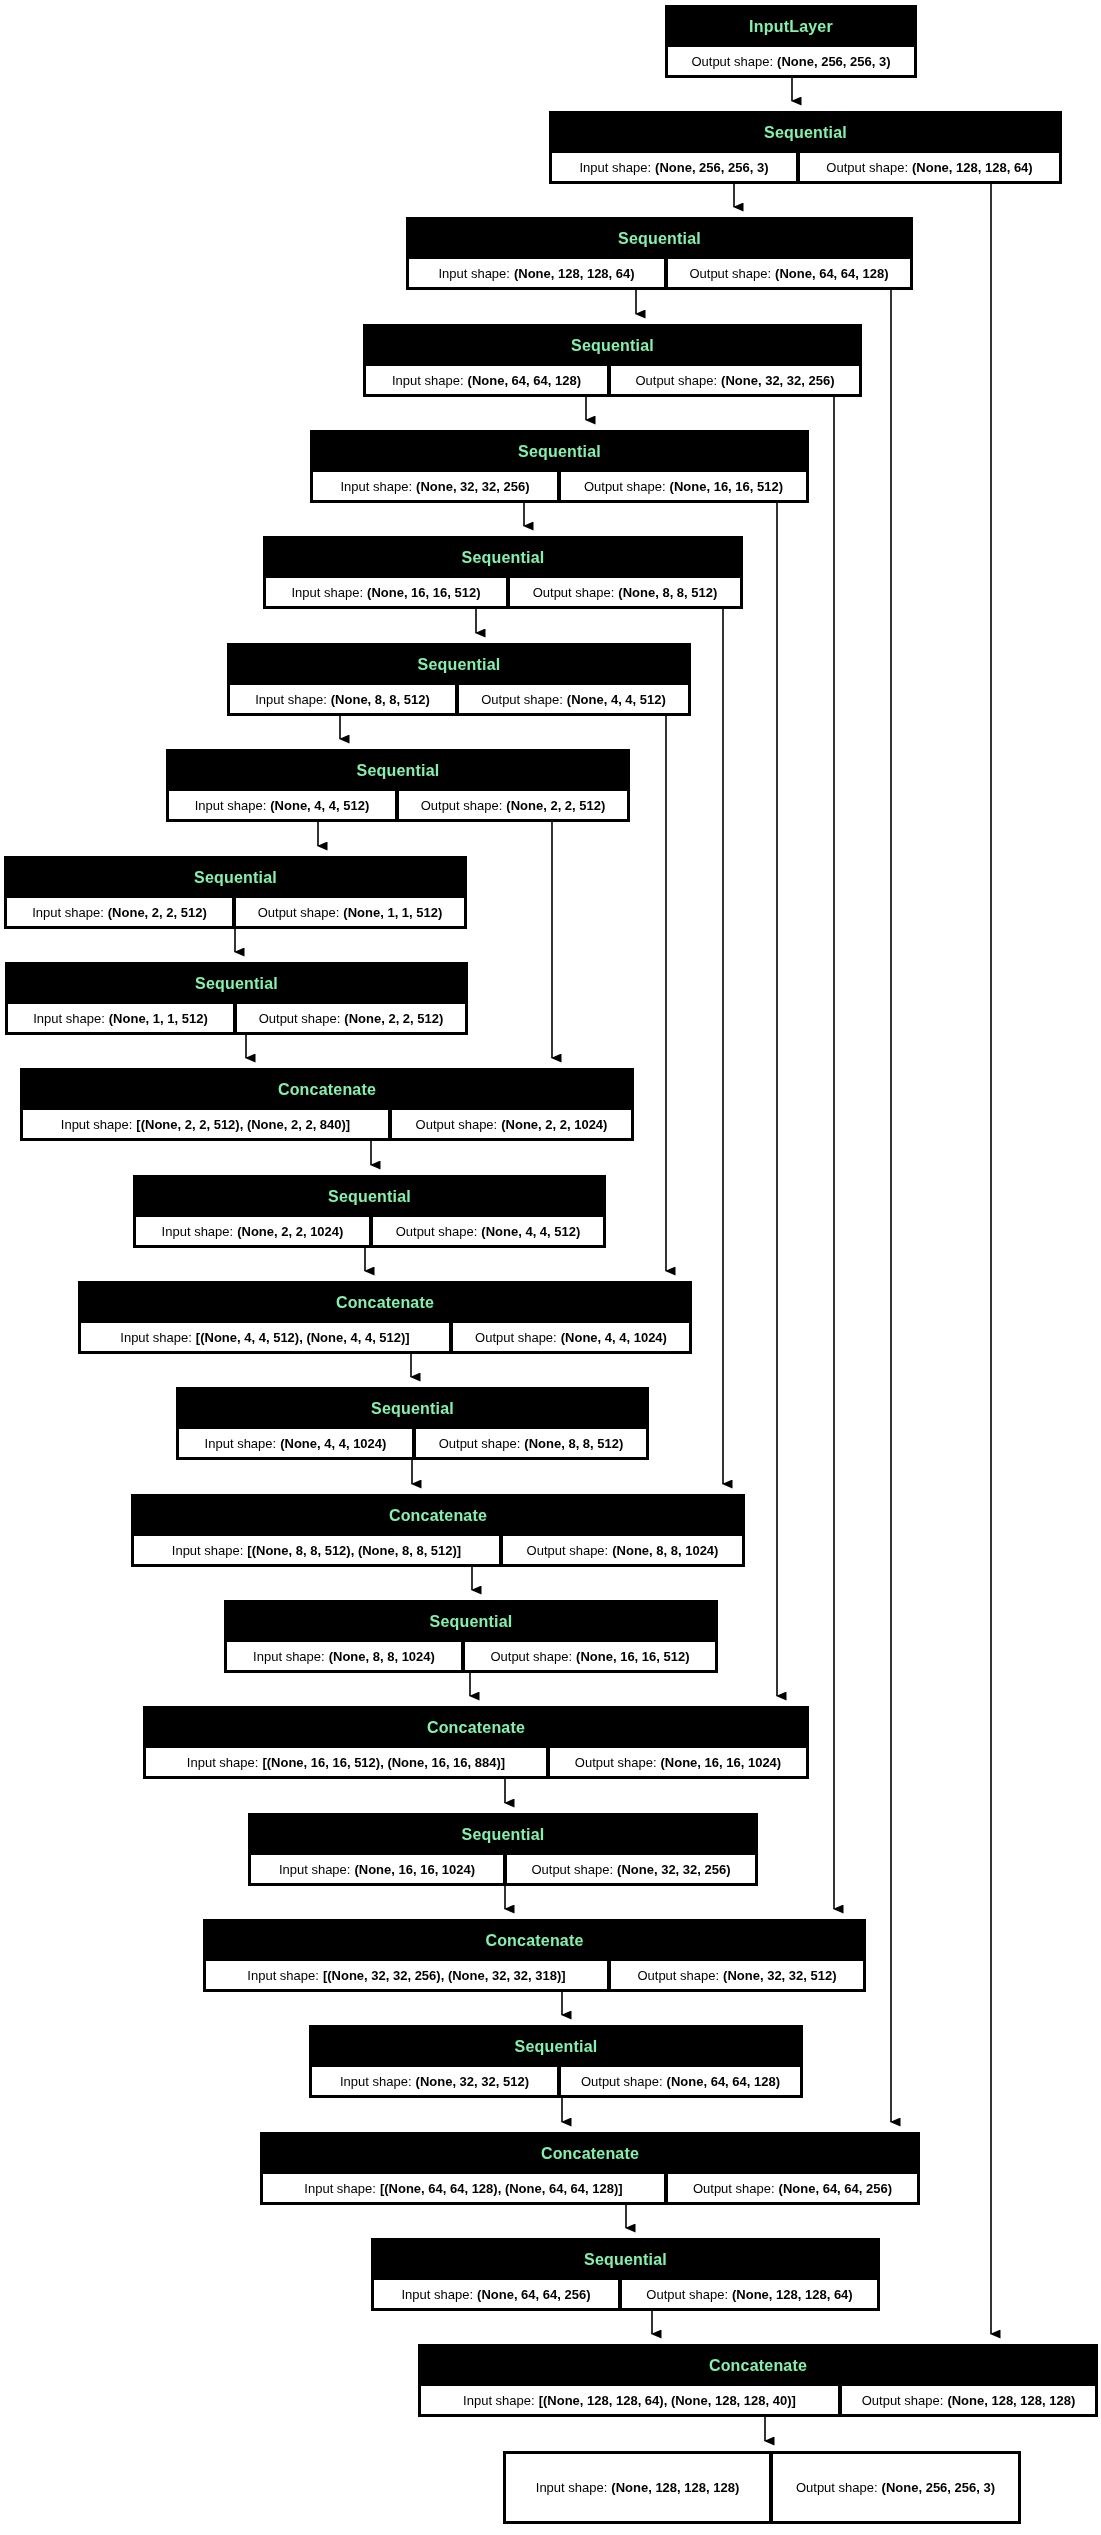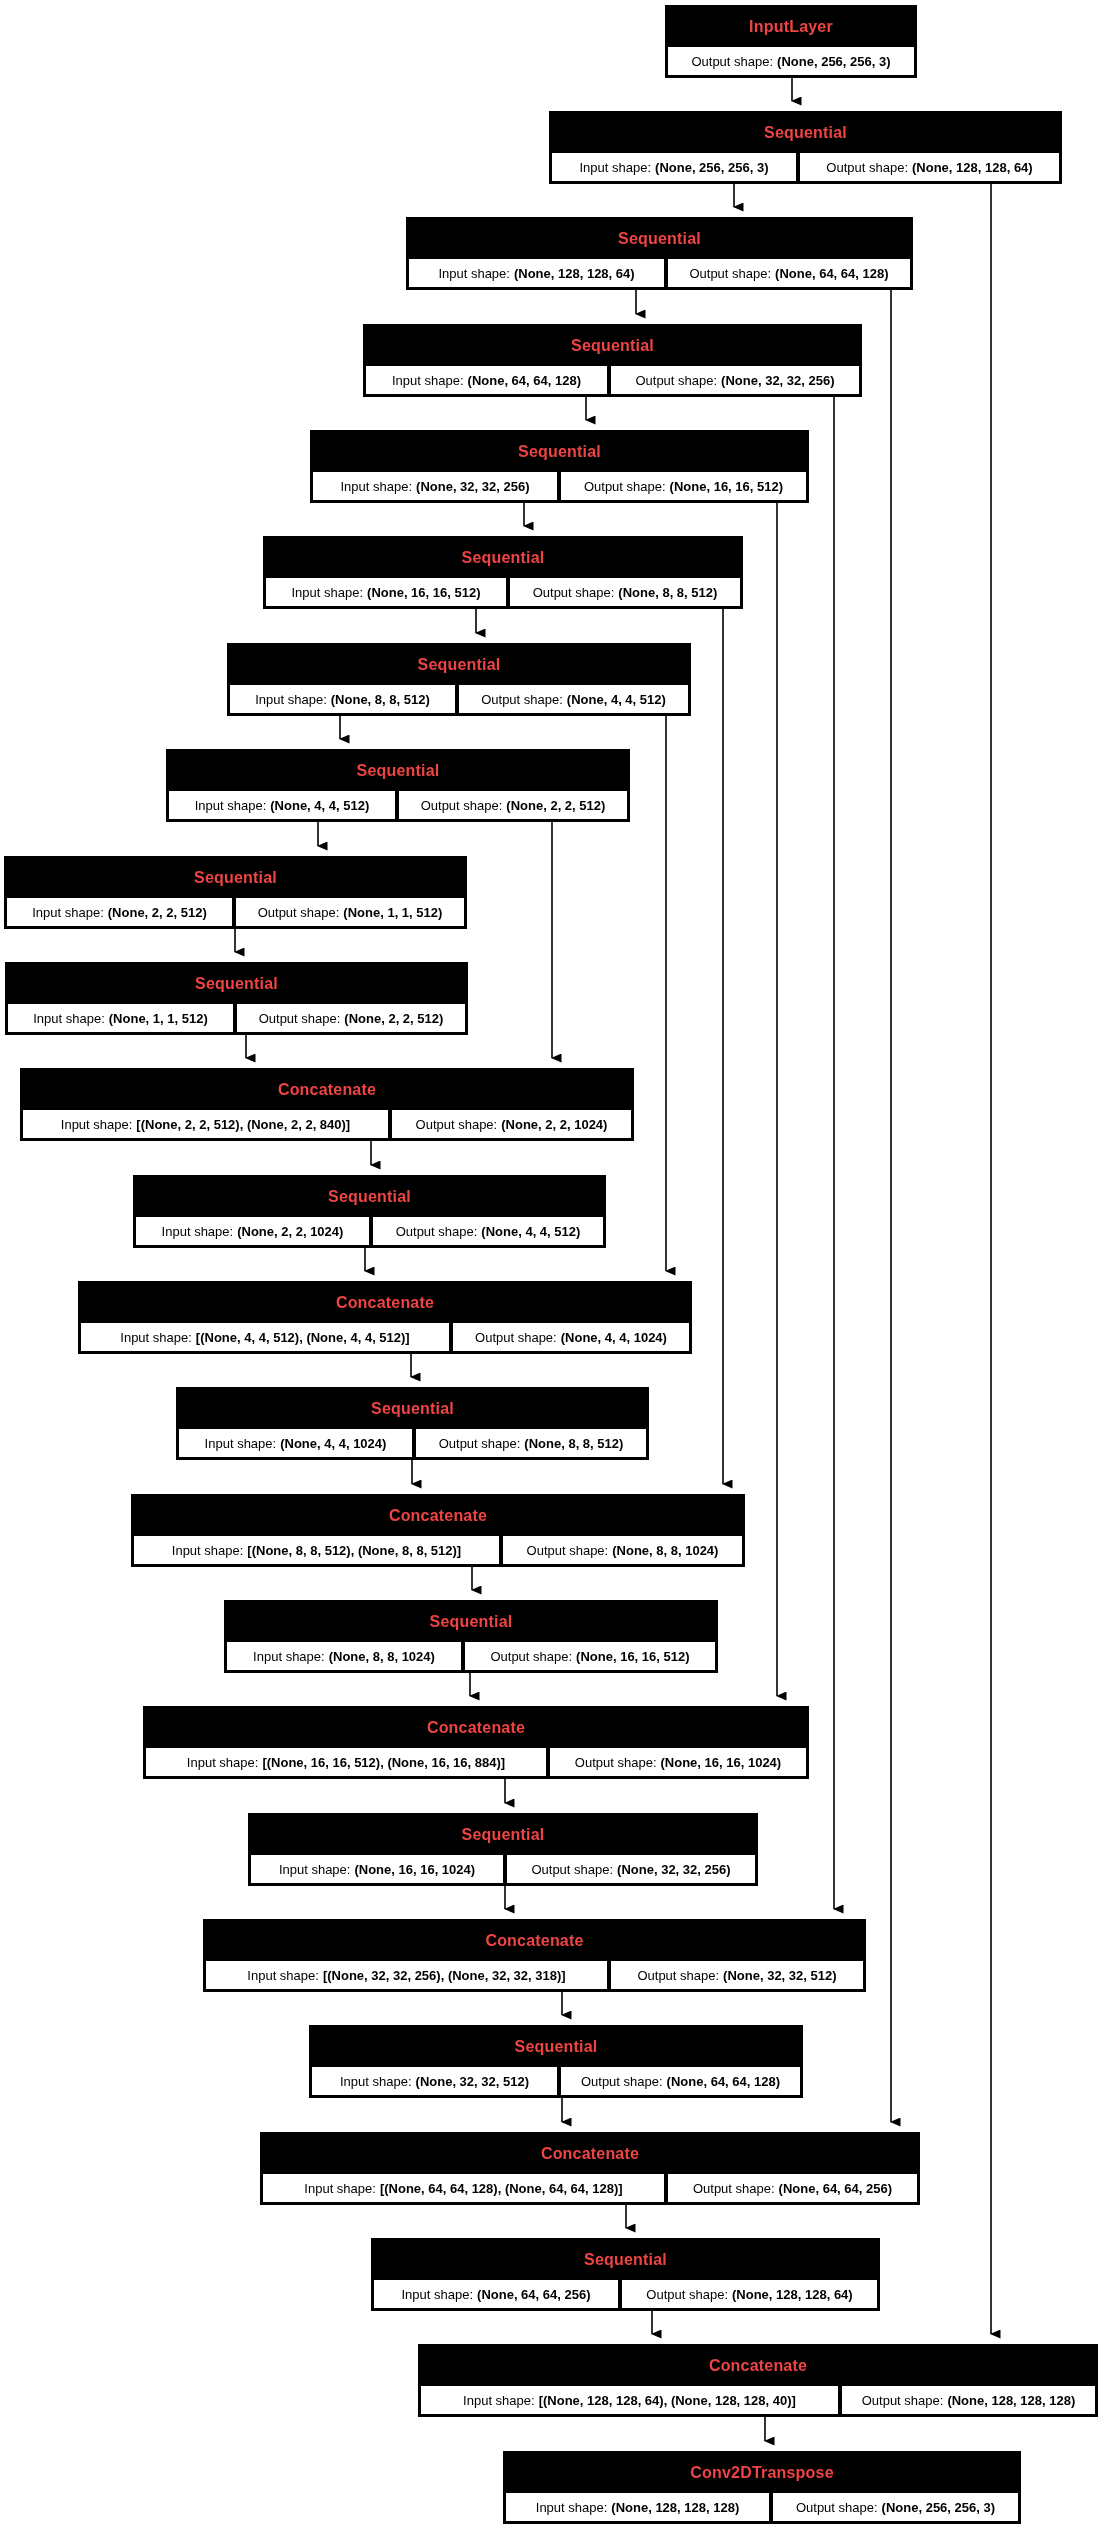--- a/index.html
+++ b/index.html
@@ -14,21 +14,21 @@
   .node{
     position:absolute;
     background:#000000;
     border:2px solid #000000;
     box-sizing:border-box;
     display:flex;
     flex-direction:column;
   }
   .node-title{
     height:39px;
-    color:#ef4444;
+    color:#86efac;
     font-weight:bold;
     font-size:16px;
     display:flex;
     align-items:center;
     justify-content:center;
     letter-spacing:0.2px;
     background:#000000;
   }
   .node-row{
     flex:1;
@@ -384,21 +384,20 @@
             <span>Input shape:</span>
             <span class="val">[(None, 128, 128, 64), (None, 128, 128, 40)]</span>
           </div>
           <div class="cell" style="flex: 1 1 auto;">
             <span>Output shape:</span>
             <span class="val">(None, 128, 128, 128)</span>
           </div>
         </div>
       </div>
       <div class="node" style="left: 503px; top: 2451px; width: 518px; height: 73px;">
-        <div class="node-title">Conv2DTranspose</div>
         <div class="node-row">
           <div class="cell" style="flex: 0 0 265px;">
             <span>Input shape:</span>
             <span class="val">(None, 128, 128, 128)</span>
           </div>
           <div class="cell" style="flex: 1 1 auto;">
             <span>Output shape:</span>
             <span class="val">(None, 256, 256, 3)</span>
           </div>
         </div>

